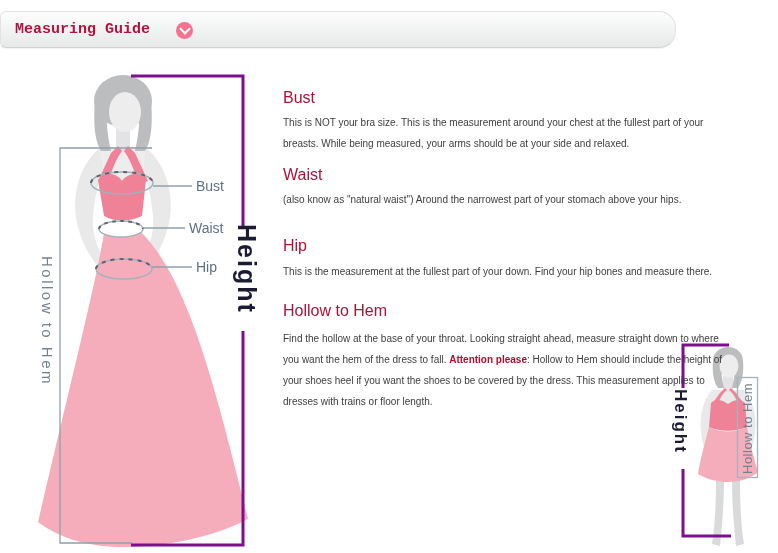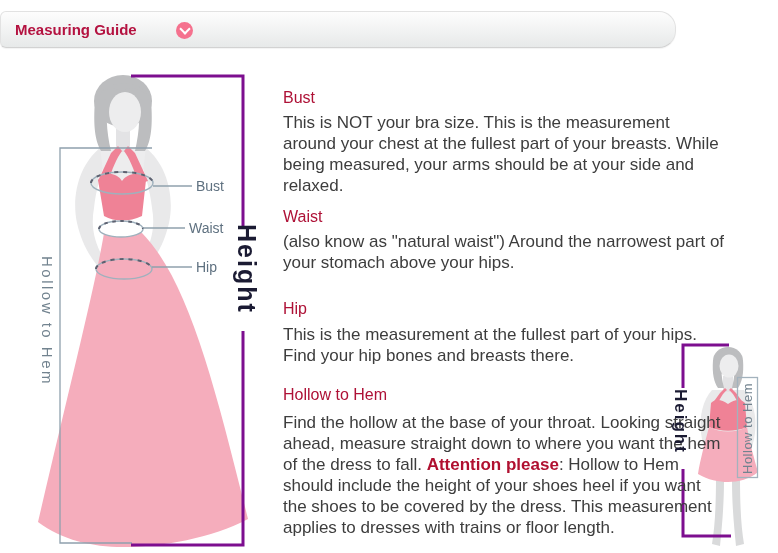--- a/index.html
+++ b/index.html
@@ -8,21 +8,21 @@
     background:#ffffff; font-family:"Liberation Sans", sans-serif;
   }
   
   .header-bar {
     position:absolute; left:0; top:11px; width:676px; height:37px;
     box-sizing:border-box;
     background:linear-gradient(#fdfdfd, #f1f2f2 55%, #e7e9e9);
     border:1px solid #e2e2e2; border-bottom-color:#d2d2d2;
     border-radius:6px 17px 17px 6px;
     box-shadow:0 1px 1px rgba(0,0,0,0.05);
-    display:flex; align-items:center;
+    display:flex; align-items:center;font-family:Liberation Mono, monospace;
   }
   .header-title {
     margin-left:14px; font-size:15px; font-weight:bold; color:#b41240;
   }
   .chevron-badge {
     position:absolute; left:175px; top:10px;
     width:17px; height:17px; border-radius:50%; background:#f5718e;
     display:flex; align-items:center; justify-content:center;
   }
   .chevron-badge .chev {
@@ -53,21 +53,21 @@
   .v-hollow-small {
     left:740px; top:474px; transform:rotate(-90deg);
     font-size:13px; letter-spacing:0.5px; color:#72838f;
   }
   
   .info-col { position:absolute; left:283px; top:80px; width:443px; z-index:1; }
   .sec-heading {
     margin:0; font-size:16px; font-weight:normal; color:#ae1136; line-height:20px;
   }
   .sec-body {
-    margin:0; font-size:17px; color:#3d3d3d; line-height:21px;
+    margin:0; font-size:10px; color:#3d3d3d; line-height:21px;
   }
   .h-bust   { margin-top:8px; }
   .p-bust   { margin-top:4px; }
   .h-waist  { margin-top:11px; }
   .p-waist  { margin-top:4px; }
   .h-hip    { margin-top:26px; }
   .p-hip    { margin-top:5px; }
   .h-hollow { margin-top:19px; }
   .p-hollow { margin-top:7px; }
   .attention { font-weight:bold; color:#b01030; }
@@ -166,18 +166,18 @@
 
 <div class="info-col">
 
   <h3 class="sec-heading h-bust">Bust</h3>
   <p class="sec-body p-bust">This is NOT your bra size. This is the measurement around your chest at the fullest part of your breasts. While being measured, your arms should be at your side and relaxed.</p>
 
   <h3 class="sec-heading h-waist">Waist</h3>
   <p class="sec-body p-waist">(also know as "natural waist") Around the narrowest part of your stomach above your hips.</p>
 
   <h3 class="sec-heading h-hip">Hip</h3>
-  <p class="sec-body p-hip">This is the measurement at the fullest part of your hips. Find your hip bones and breasts there.</p>
+  <p class="sec-body p-hip">This is the measurement at the fullest part of your down. Find your hip bones and measure there.</p>
 
   <h3 class="sec-heading h-hollow">Hollow to Hem</h3>
   <p class="sec-body p-hollow"><span>Find the hollow at the base of your throat. Looking straight ahead, measure straight down to where you want the hem of the dress to fall. </span><span class="attention">Attention please</span><span>: Hollow to Hem should include the height of your shoes heel if you want the shoes to be covered by the dress. This measurement applies to dresses with trains or floor length.</span></p>
 
 </div>
 
 </body></html>

